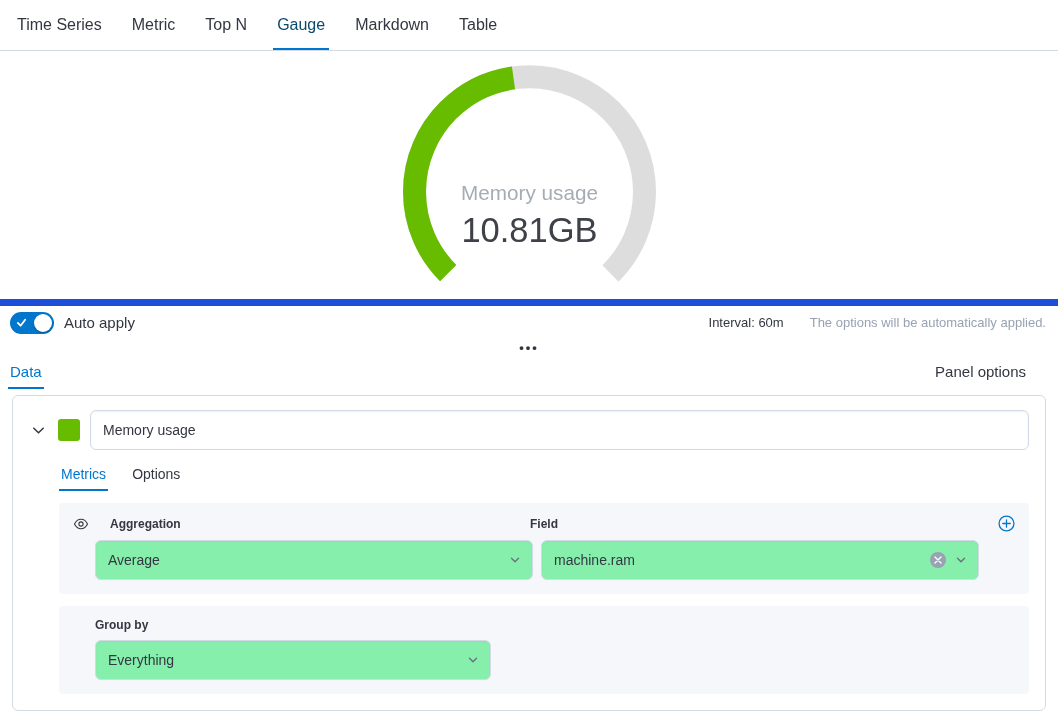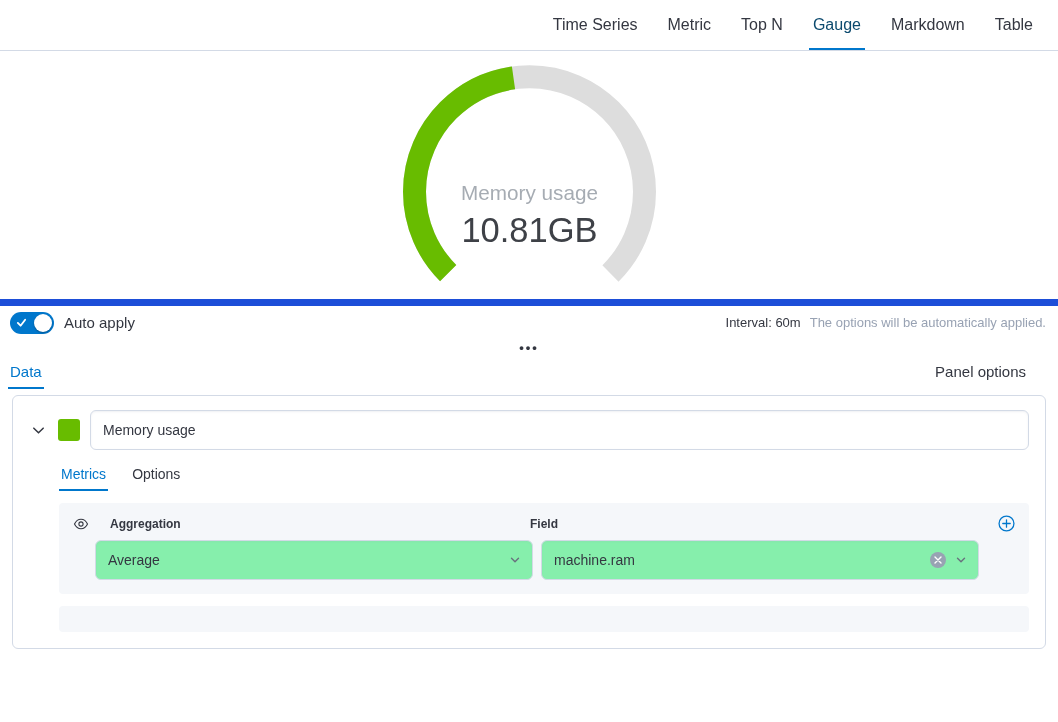--- a/index.html
+++ b/index.html
@@ -4,35 +4,35 @@
 <style>
   * { box-sizing: border-box; }
   body { margin: 0; background: #fff; }
   .app {
     width: 1058px; height: 722px; overflow: hidden; position: relative;
     background: #fff; color: #343741;
     font-family: "Liberation Sans", "DejaVu Sans", sans-serif;
   }
 
   
-  .viz-tabs { display: flex; align-items: stretch; height: 51px; border-bottom: 1px solid #D3DAE6; padding: 0 10px; justify-content: flex-end; }
+  .viz-tabs { display: flex; align-items: stretch; height: 51px; border-bottom: 1px solid #D3DAE6; padding: 0 2px; }
   .viz-tab { background: none; border: none; font: inherit; font-size: 16px; font-weight: 500; color: #343741; padding: 0 4px; margin: 0 11px; cursor: pointer; }
   .viz-tab.active { color: #0c4a6e; box-shadow: inset 0 -2px 0 #0077CC; }
 
   
   .gauge-area { height: 248px; display: flex; justify-content: center; padding-top: 12px; }
   .gauge-title { font-size: 18px; fill: #A6ACB3; }
   .gauge-value { font-size: 30px; fill: #3E4147; }
 
   
   .toolbar { display: flex; align-items: center; height: 40px; border-top: 7px solid #1d4ed8; padding: 0 10px; }
   .switch { position: relative; width: 44px; height: 22px; border-radius: 11px; background: #0077CC; border: none; display: flex; align-items: center; padding: 0 0 0 6px; cursor: pointer; }
   .switch-knob { position: absolute; right: 2px; top: 2px; width: 18px; height: 18px; border-radius: 50%; background: #fff; box-shadow: 0 1px 2px rgba(0,0,0,.3); }
   .toolbar-label { margin-left: 10px; font-size: 15px; }
-  .toolbar-right { margin-left: auto; display: flex; align-items: center; gap: 9px; padding-right: 2px; }
+  .toolbar-right { margin-left: auto; display: flex; align-items: center; gap: 26px; padding-right: 2px; }
   .interval { font-size: 13px; color: #343741; }
   .hint { font-size: 13px; color: #98A2B3; }
 
   .dots-row { height: 18px; display: flex; justify-content: center; align-items: center; }
   .dots { background: none; border: none; color: #343741; font-weight: 700; font-size: 13px; letter-spacing: 2px; line-height: 10px; padding: 0 6px; cursor: pointer; }
 
   
   .editor-tabs { display: flex; align-items: flex-end; height: 32px; padding: 0 8px; justify-content: space-between; }
   .editor-tab { background: none; border: none; font: inherit; font-size: 15px; color: #343741; padding: 0 2px 9px; margin-right: 22px; cursor: pointer; }
   .editor-tab.active { color: #0077CC; box-shadow: inset 0 -2px 0 #0077CC; }
@@ -177,19 +177,26 @@
                 </svg>
               </span>
             </div>
           </div>
           <div class="plus-spacer"></div>
         </div>
       </div>
 
       <div class="metric-section">
         <div class="group-inner">
+          <span class="small-label">Group by</span>
+          <div class="select group-select">
+            <span>Everything</span>
+            <svg width="14" height="14" viewBox="0 0 16 16">
+              <polyline points="4,6 8,10 12,6" fill="none" stroke="#69707D" stroke-width="1.6" stroke-linecap="round" stroke-linejoin="round"></polyline>
+            </svg>
+          </div>
         </div>
       </div>
 
     </div>
   </section>
 
 </div>
 
 </body></html>

